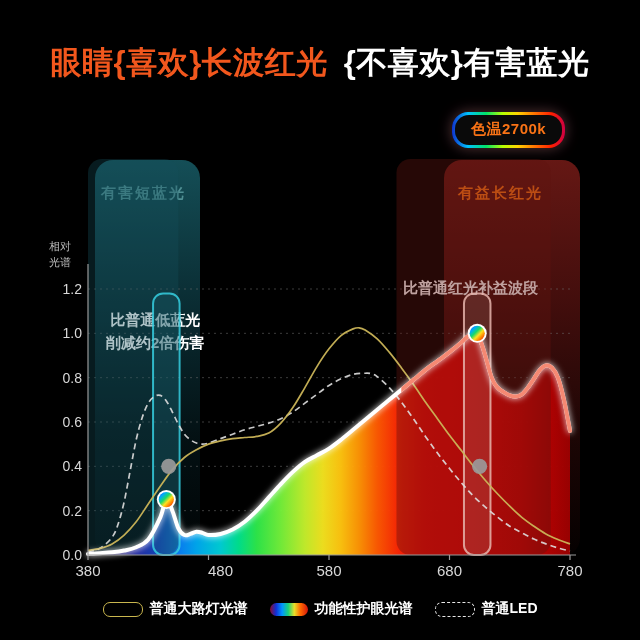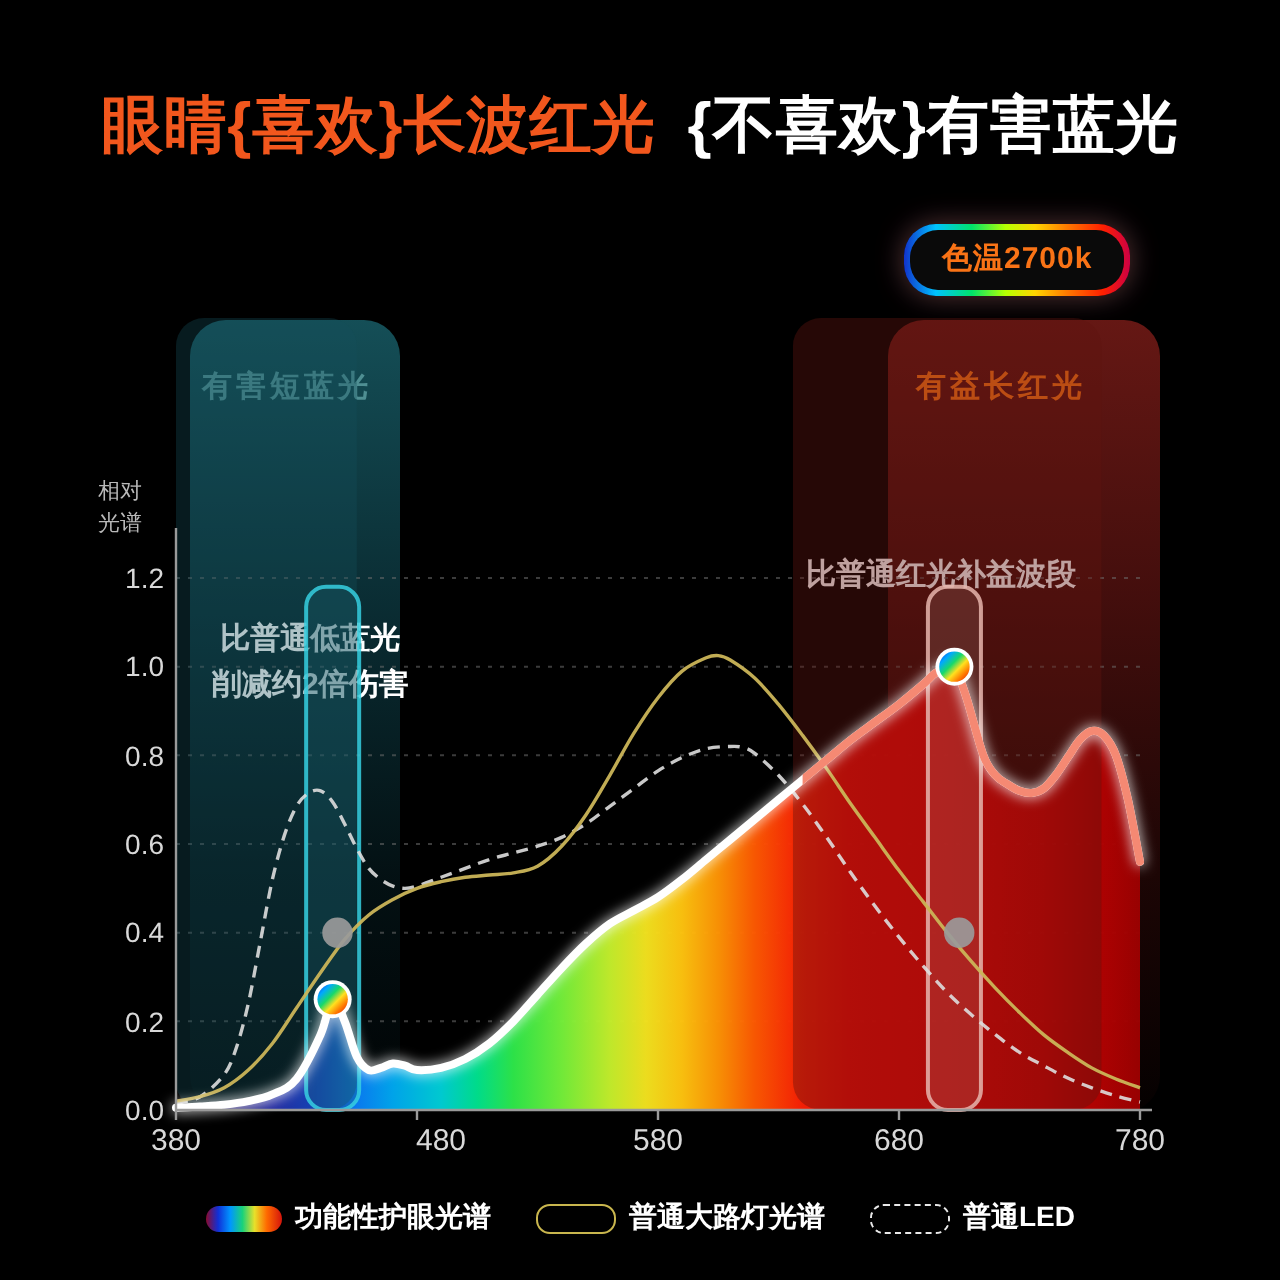--- a/index.html
+++ b/index.html
@@ -228,26 +228,26 @@
         <line x1="88" y1="555" x2="88" y2="560" stroke="#9a9a9a" stroke-width="1.2"></line>
         <line x1="208.5" y1="555" x2="208.5" y2="560" stroke="#9a9a9a" stroke-width="1.2"></line>
         <line x1="329" y1="555" x2="329" y2="560" stroke="#9a9a9a" stroke-width="1.2"></line>
         <line x1="449.5" y1="555" x2="449.5" y2="560" stroke="#9a9a9a" stroke-width="1.2"></line>
         <line x1="570" y1="555" x2="570" y2="560" stroke="#9a9a9a" stroke-width="1.2"></line>
       </g>
     </svg>
 
   <div class="legend" id="legend">
       <div class="legend-item">
+        <span class="sw sw-outline"></span>
+        <span class="legend-text">普通大路灯光谱</span>
+      </div>
+      <div class="legend-item">
         <span class="sw sw-rainbow"></span>
         <span class="legend-text">功能性护眼光谱</span>
-      </div>
-      <div class="legend-item">
-        <span class="sw sw-outline"></span>
-        <span class="legend-text">普通大路灯光谱</span>
       </div>
       <div class="legend-item">
         <span class="sw sw-dash"></span>
         <span class="legend-text">普通LED</span>
       </div>
     </div>
 
 </div>
 
 </body></html>

